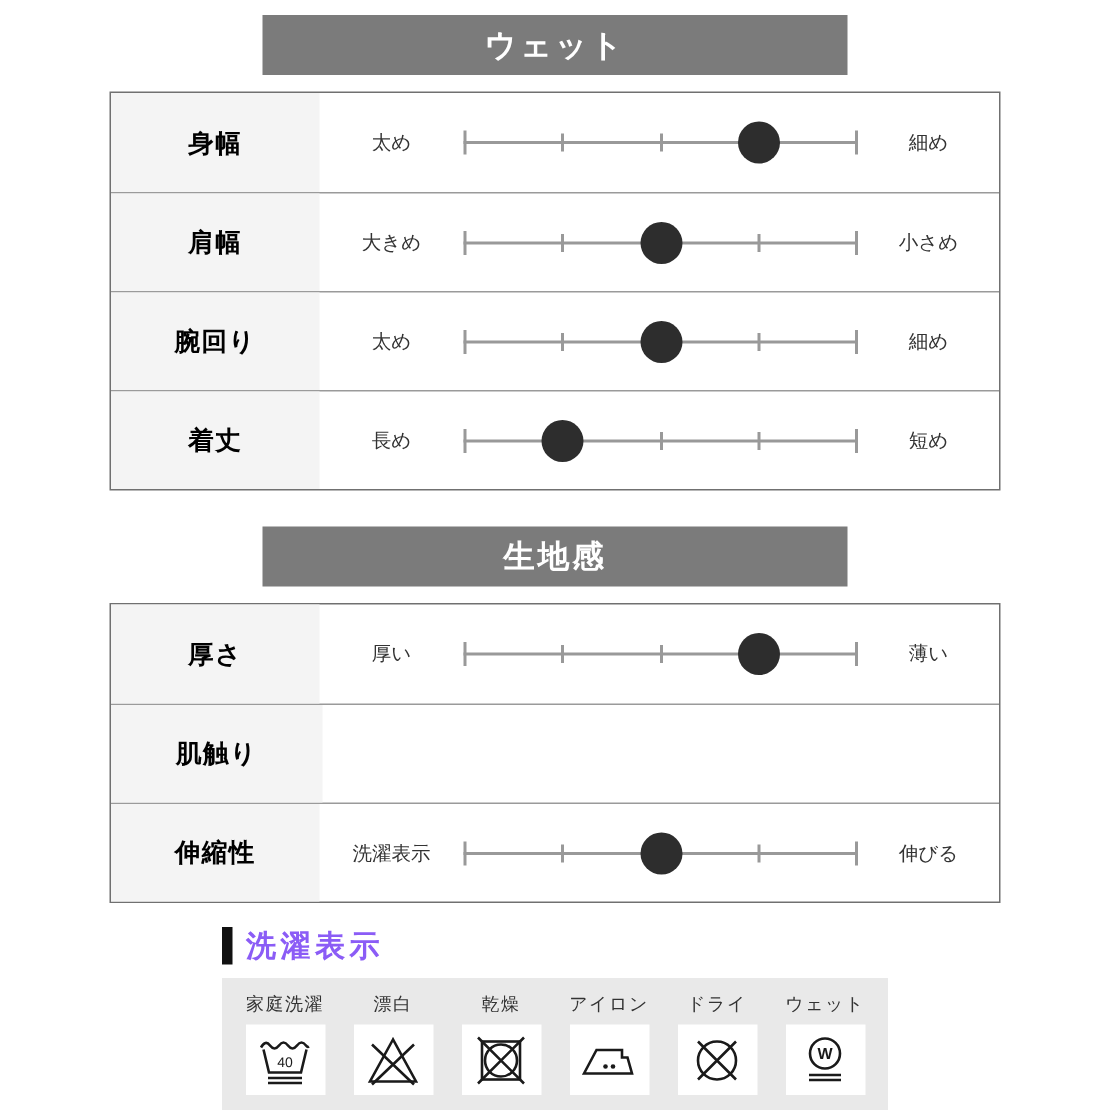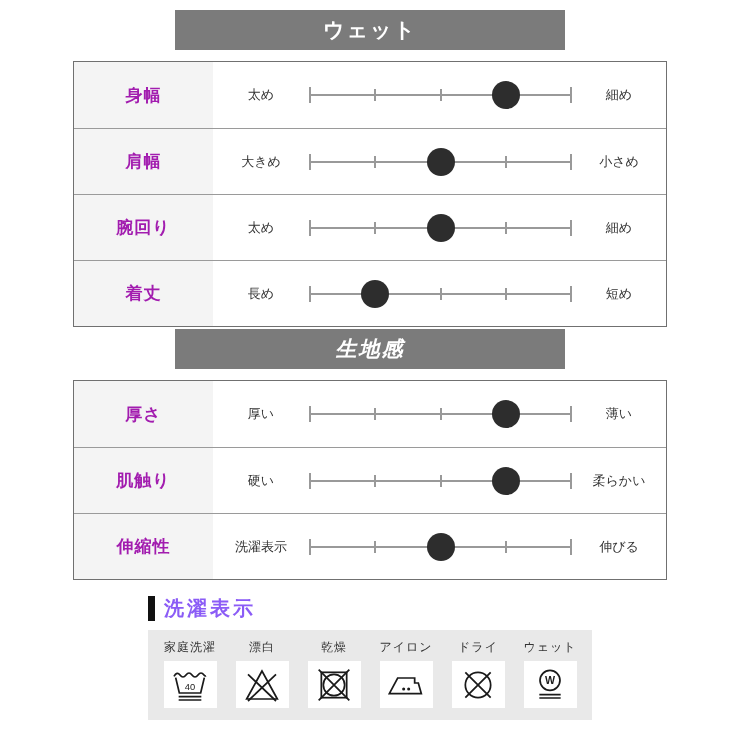--- a/index.html
+++ b/index.html
@@ -2,27 +2,27 @@
 <html><head>
 <meta charset="utf-8">
 <style>
   * { margin:0; padding:0; box-sizing:border-box; }
   html,body { width:740px; height:740px; background:#fff; overflow:hidden;
               font-family:"Liberation Sans", sans-serif; color:#333; }
 
   .banner { width:390px; height:40px; margin:10px auto 0; background:#7b7b7b;
             color:#fff; font-size:21px; font-weight:bold; letter-spacing:2px;
             display:flex; align-items:center; justify-content:center; }
-  .banner.second { margin-top:2px;font-style:italic; }
+  .banner.second { margin-top:24px; }
 
   .spec-table { width:594px; margin:11px auto 0; border:1px solid #707070; }
   .spec-row { height:66px; display:flex; align-items:stretch; }
   .spec-row + .spec-row { border-top:1px solid #9a9a9a; }
   .row-label { width:141px; background:#f4f4f4; display:flex; align-items:center;
-               justify-content:center; font-size:17px; font-weight:bold; color:#a21caf;
+               justify-content:center; font-size:17px; font-weight:bold; color:#000000;
                letter-spacing:1px; }
   .row-content { flex:1; display:flex; align-items:center; }
   .end-label { font-size:13px; color:#333; text-align:center; white-space:nowrap; }
   .end-label.left  { width:96px; }
   .end-label.right { width:94px; }
 
   .track { position:relative; width:263px; height:30px; }
   .track-line { position:absolute; left:0; right:0; top:14px; height:2px; background:#999; }
   .cap  { position:absolute; top:7px;  width:2px; height:16px; background:#999; }
   .cap-l { left:0; } .cap-r { right:0; }
@@ -140,33 +140,20 @@
         <div class="tick t50"></div>
         <div class="tick t75"></div>
         <div class="dot" style="left: 75%;"></div>
       </div>
       <div class="end-label right">薄い</div>
     </div>
   </div>
 
   <div class="spec-row">
     <div class="row-label">肌触り</div>
-    <div class="row-content">
-      <div class="end-label left">硬い</div>
-      <div class="track">
-        <div class="track-line"></div>
-        <div class="cap cap-l"></div>
-        <div class="cap cap-r"></div>
-        <div class="tick t25"></div>
-        <div class="tick t50"></div>
-        <div class="tick t75"></div>
-        <div class="dot" style="left: 75%;"></div>
-      </div>
-      <div class="end-label right">柔らかい</div>
-    </div>
   </div>
 
   <div class="spec-row">
     <div class="row-label">伸縮性</div>
     <div class="row-content">
       <div class="end-label left">洗濯表示</div>
       <div class="track">
         <div class="track-line"></div>
         <div class="cap cap-l"></div>
         <div class="cap cap-r"></div>

